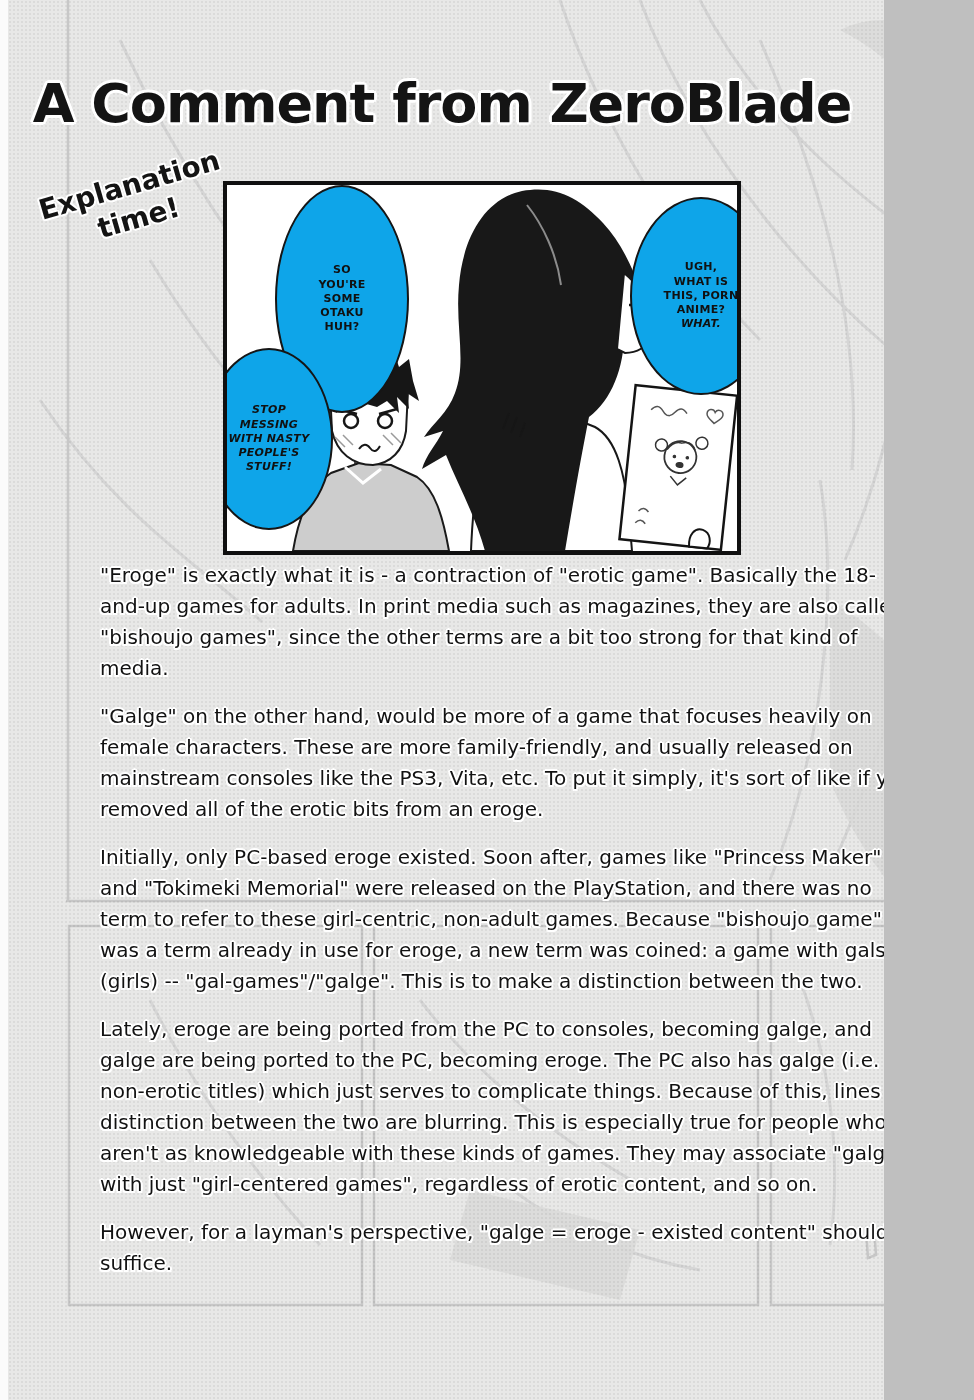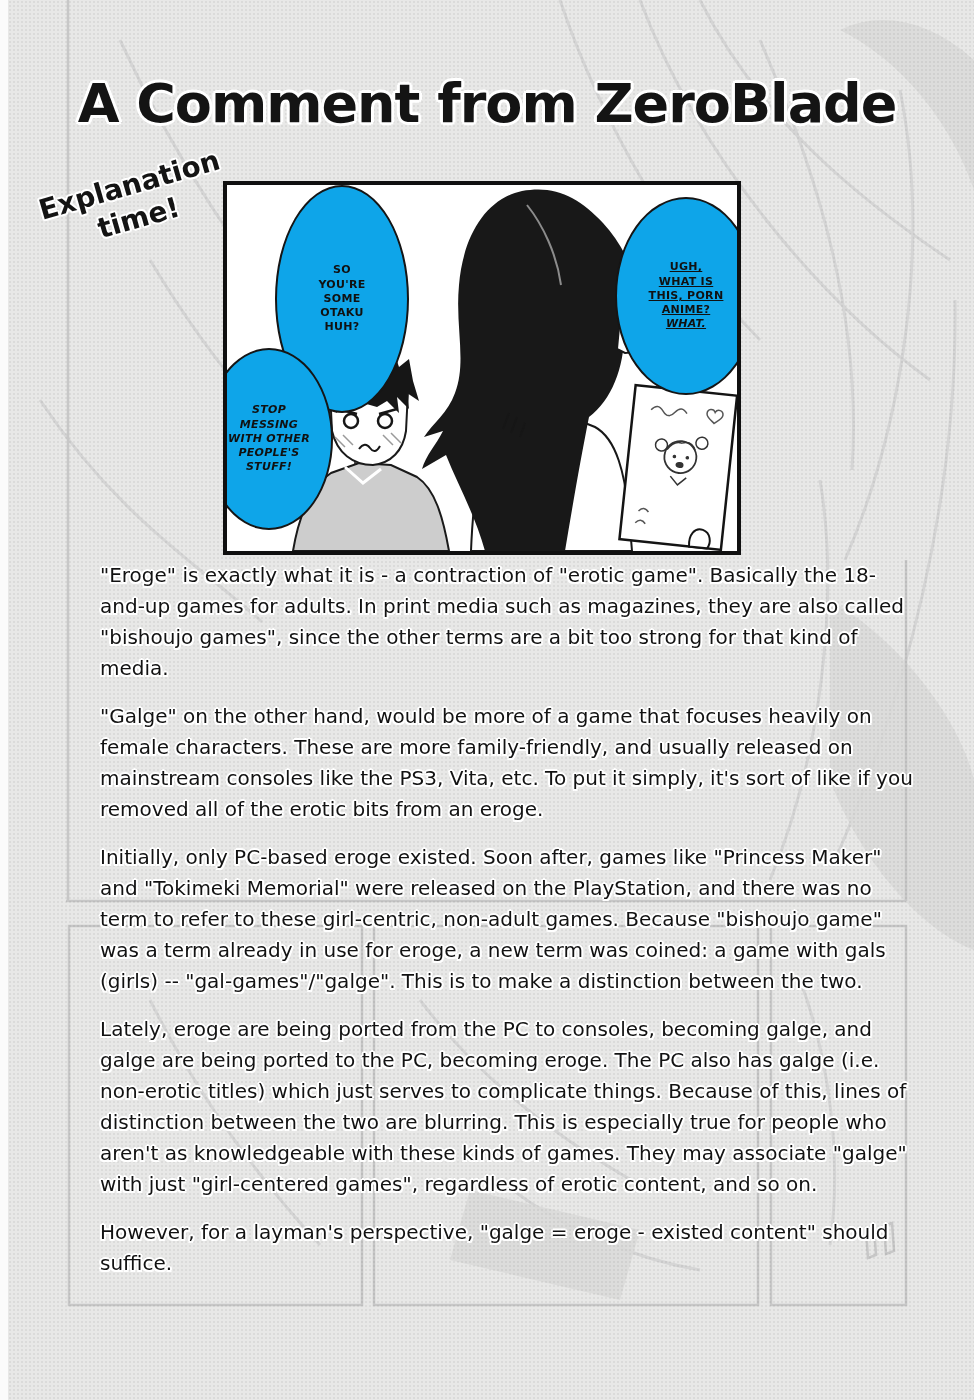--- a/index.html
+++ b/index.html
@@ -1,18 +1,18 @@
 <!DOCTYPE html>
 <html><head>
 <meta charset="utf-8">
 <style>
   html,body{margin:0;padding:0;background:#bfbfbf;}
   .page{
     position:relative;
-    width:974px;height:1400px;
+    width:884px;height:1400px;
     background:#e8e8e7;
     overflow:hidden;
     font-family:"DejaVu Sans",sans-serif;
     color:#141414;
   }
   
   .page::after{
     content:"";
     position:absolute;inset:0;
     background-image:radial-gradient(rgba(0,0,0,0.055) 1px, transparent 1px);
@@ -64,21 +64,21 @@
     background:#0ea5e9;
     border:2.5px solid #151515;
     border-radius:50%;
     display:flex;align-items:center;justify-content:center;
     text-align:center;
     font-size:11px;font-weight:bold;line-height:1.3;
     letter-spacing:.3px;color:#111;
     padding:6px;box-sizing:border-box;
   }
   .b1{left:48px;top:0px;width:134px;height:228px;}
-  .b2{left:388px;top:12px;width:142px;height:198px;text-decoration:underline;}
+  .b2{left:403px;top:12px;width:142px;height:198px;}
   .b3{left:-22px;top:163px;width:128px;height:182px;}
   .b4{left:241px;top:245px;width:198px;height:132px;}
   .b3 span,.b4 span{font-style:italic;}
   .emph{font-style:italic;font-weight:bold;display:block;}
 
   
   .comment{
     position:absolute;left:100px;top:560px;width:814px;z-index:2;
     font-size:20px;line-height:31px;color:#121212;
   }
@@ -194,21 +194,21 @@
         <span class="prewrap">UGH,
 WHAT IS
 THIS, PORN
 ANIME?</span>
         <span class="emph">WHAT.</span>
       </span>
     </div>
     <div class="bubble b3">
       <span class="prewrap">STOP
 MESSING
-WITH OTHER
+WITH NASTY
 PEOPLE'S
 STUFF!</span>
     </div>
   </div>
 
   <div class="comment">
     <p class="halo">"Eroge" is exactly what it is - a contraction of "erotic game". Basically the 18-and-up games for adults. In print media such as magazines, they are also called "bishoujo games", since the other terms are a bit too strong for that kind of media.</p>
     <p class="halo">"Galge" on the other hand, would be more of a game that focuses heavily on female characters. These are more family-friendly, and usually released on mainstream consoles like the PS3, Vita, etc. To put it simply, it's sort of like if you removed all of the erotic bits from an eroge.</p>
     <p class="halo">Initially, only PC-based eroge existed. Soon after, games like "Princess Maker" and "Tokimeki Memorial" were released on the PlayStation, and there was no term to refer to these girl-centric, non-adult games. Because "bishoujo game" was a term already in use for eroge, a new term was coined: a game with gals (girls) -- "gal-games"/"galge". This is to make a distinction between the two.</p>
     <p class="halo">Lately, eroge are being ported from the PC to consoles, becoming galge, and galge are being ported to the PC, becoming eroge. The PC also has galge (i.e. non-erotic titles) which just serves to complicate things. Because of this, lines of distinction between the two are blurring. This is especially true for people who aren't as knowledgeable with these kinds of games. They may associate "galge" with just "girl-centered games", regardless of erotic content, and so on.</p>

